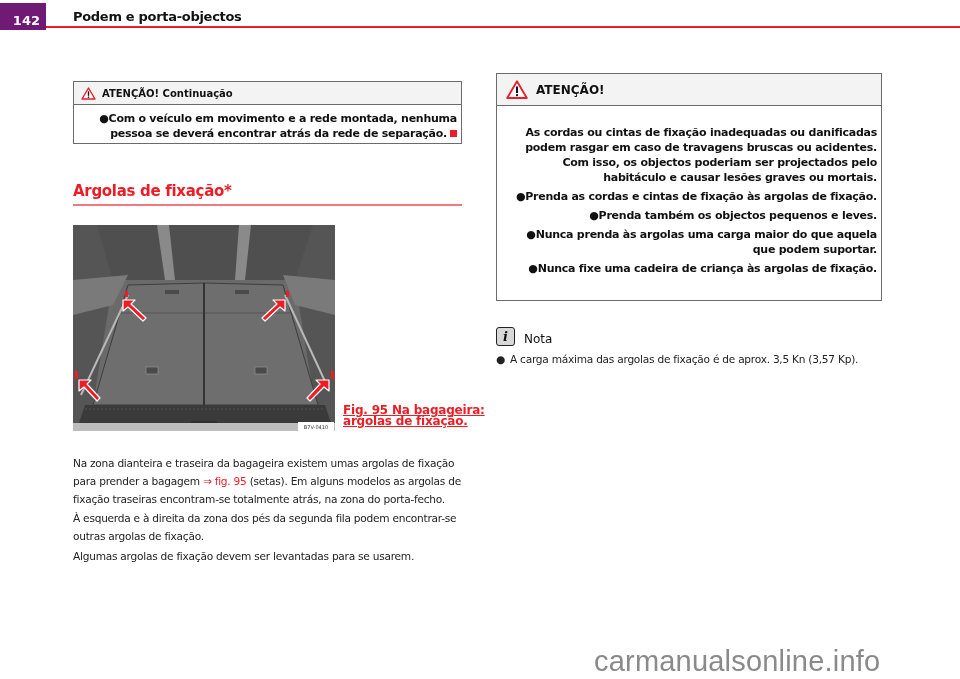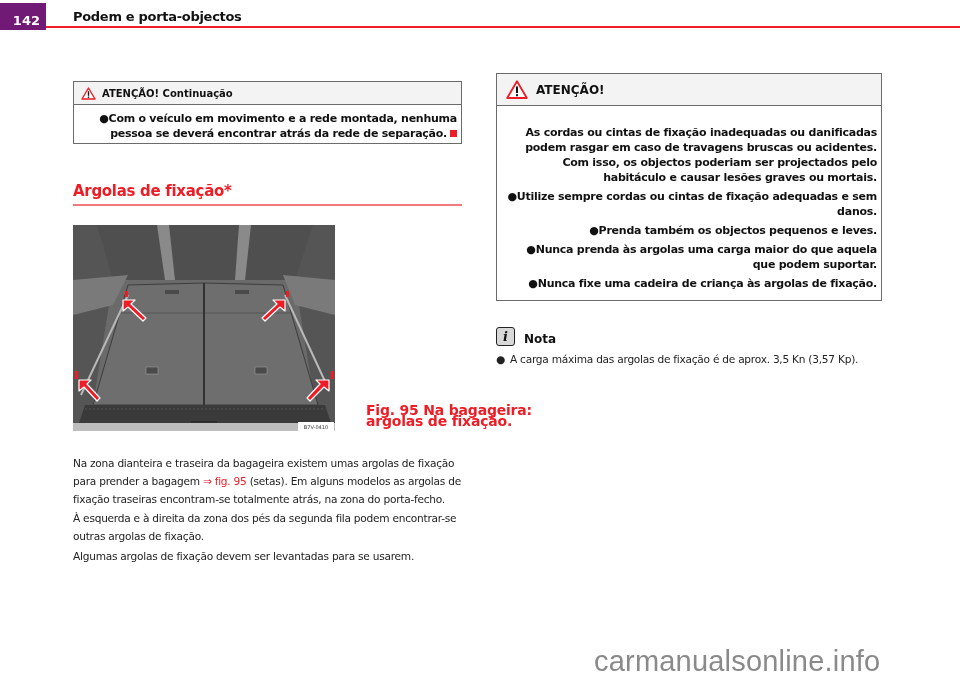--- a/index.html
+++ b/index.html
@@ -21,30 +21,30 @@
   .warn-body p { margin-bottom: 4px; }
   .bullet { display: inline-block; width: 14px; }
   .end-mark { display: inline-block; width: 7px; height: 7px; background: #ee1c25; margin-left: 3px; vertical-align: 0px; }
 
   
   .section-title { position: absolute; left: 73px; top: 182px; font-size: 15px; font-weight: bold; color: #ee1c25; letter-spacing: -0.3px; }
   .section-rule { position: absolute; left: 73px; top: 204px; width: 389px; height: 1.5px; background: #f07a80; }
 
   
   .figure { position: absolute; left: 73px; top: 225px; width: 262px; height: 206px; background: #5d5d5d; overflow: hidden; }
-  .fig-caption { position: absolute; left: 366px; top: 405px; font-size: 14px; line-height: 11px; font-weight: bold; color: #ee1c25; letter-spacing: -0.2px; }
+  .fig-caption { position: absolute; left: 343px; top: 405px; font-size: 12px; line-height: 11px; font-weight: bold; color: #ee1c25; letter-spacing: -0.2px; text-decoration: underline; }
 
   
   .body-text { position: absolute; left: 73px; width: 395px; font-size: 10.6px; line-height: 18px; color: #222; letter-spacing: -0.25px; }
   .xref { color: #ee1c25; }
 
   
   .nota-head { position: absolute; left: 496px; top: 327px; display: flex; align-items: flex-end; }
   .nota-icon { width: 19px; height: 19px; border: 1.5px solid #222; border-radius: 3px; background: #d8d8d8; display: flex; align-items: center; justify-content: center; font-family: "DejaVu Serif", serif; font-weight: bold; font-style: italic; font-size: 13px; color: #111; }
-  .nota-title { margin-left: 9px; font-weight: bold; font-size: 12px; color: #111; }
+  .nota-title { margin-left: 9px; font-weight: normal; font-size: 12px; color: #111; }
   .nota-body { position: absolute; left: 496px; top: 352px; width: 390px; font-size: 10.6px; line-height: 15.6px; color: #222; letter-spacing: -0.25px; }
   .nota-body p { margin-bottom: 4px; }
 
   .watermark { position: absolute; left: 594px; top: 645px; font-family: "Liberation Sans", sans-serif; font-size: 29px; color: #8a8a8a; letter-spacing: 0.2px; }
 </style>
 </head>
 <body>
 
 <div class="page-num-box">
   <span class="page-num">142</span>
@@ -132,21 +132,21 @@
   <div class="warn-head" style="height:32px; padding-left:9px;">
     <svg class="warn-tri" width="22" height="19" viewBox="0 0 22 19">
       <path d="M11 1.2 L20.8 18 L1.2 18 Z" fill="#fff" stroke="#ee1c25" stroke-width="1.8" stroke-linejoin="round"></path>
       <rect x="10" y="6.5" width="2" height="6.5" fill="#111"></rect>
       <rect x="10" y="14.2" width="2" height="2" fill="#111"></rect>
     </svg>
     <span class="warn-title" style="font-size:12px; margin-left:8px;">ATENÇÃO!</span>
   </div>
   <div class="warn-body" style="padding-top:3px;margin-top:16px;">
     <p>As cordas ou cintas de fixação inadequadas ou danificadas podem rasgar em caso de travagens bruscas ou acidentes. Com isso, os objectos poderiam ser projectados pelo habitáculo e causar lesões graves ou mortais.</p>
-    <p><span class="bullet">●</span><span>Utilize sempre cordas ou cintas de fixação adequadas e sem danos.</span></p>
+    <p><span class="bullet">●</span><span>Prenda as cordas e cintas de fixação às argolas de fixação.</span></p>
     <p><span class="bullet">●</span><span>Prenda também os objectos pequenos e leves.</span></p>
     <p><span class="bullet">●</span><span>Nunca prenda às argolas uma carga maior do que aquela que podem suportar.</span></p>
     <p><span class="bullet">●</span><span>Nunca fixe uma cadeira de criança às argolas de fixação.</span></p>
   </div>
 </div>
 
 <div class="nota-head">
   <div class="nota-icon">i</div>
   <span class="nota-title">Nota</span>
 </div>

